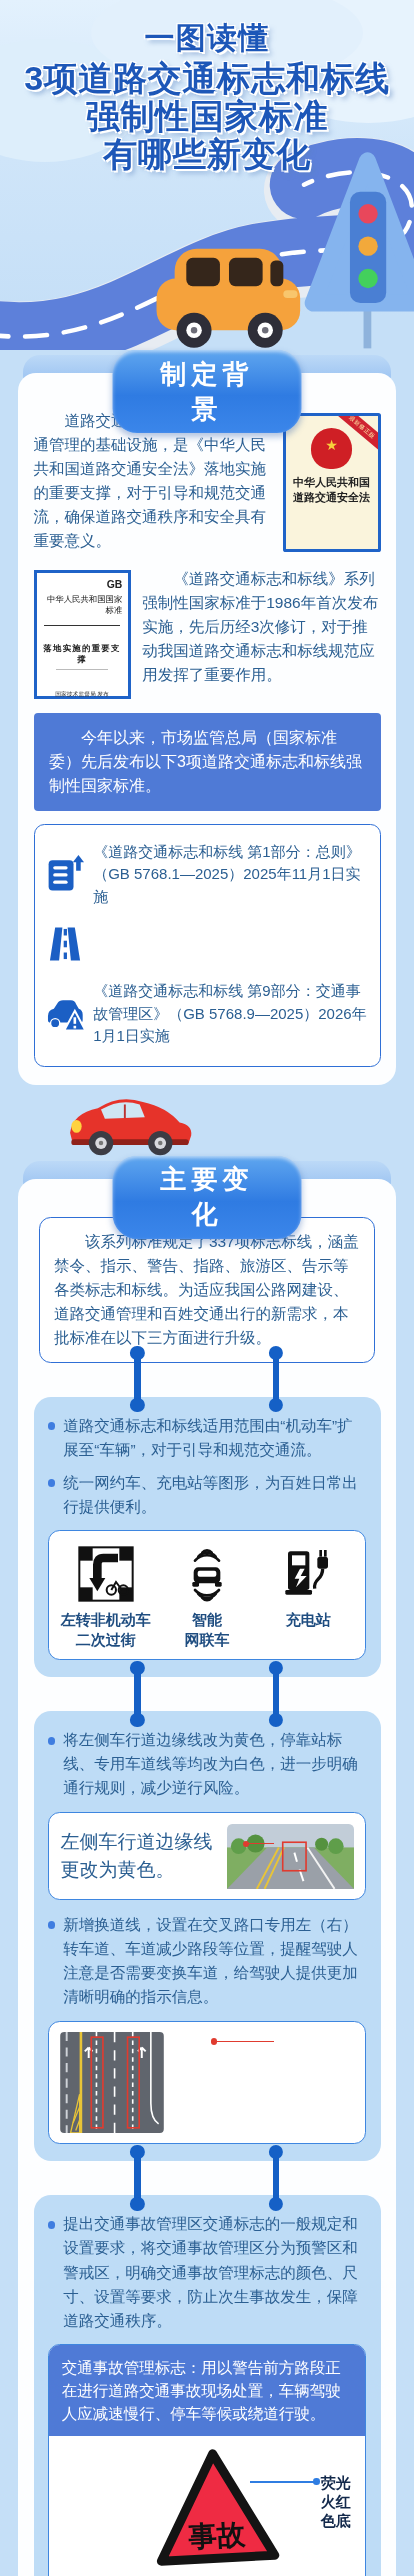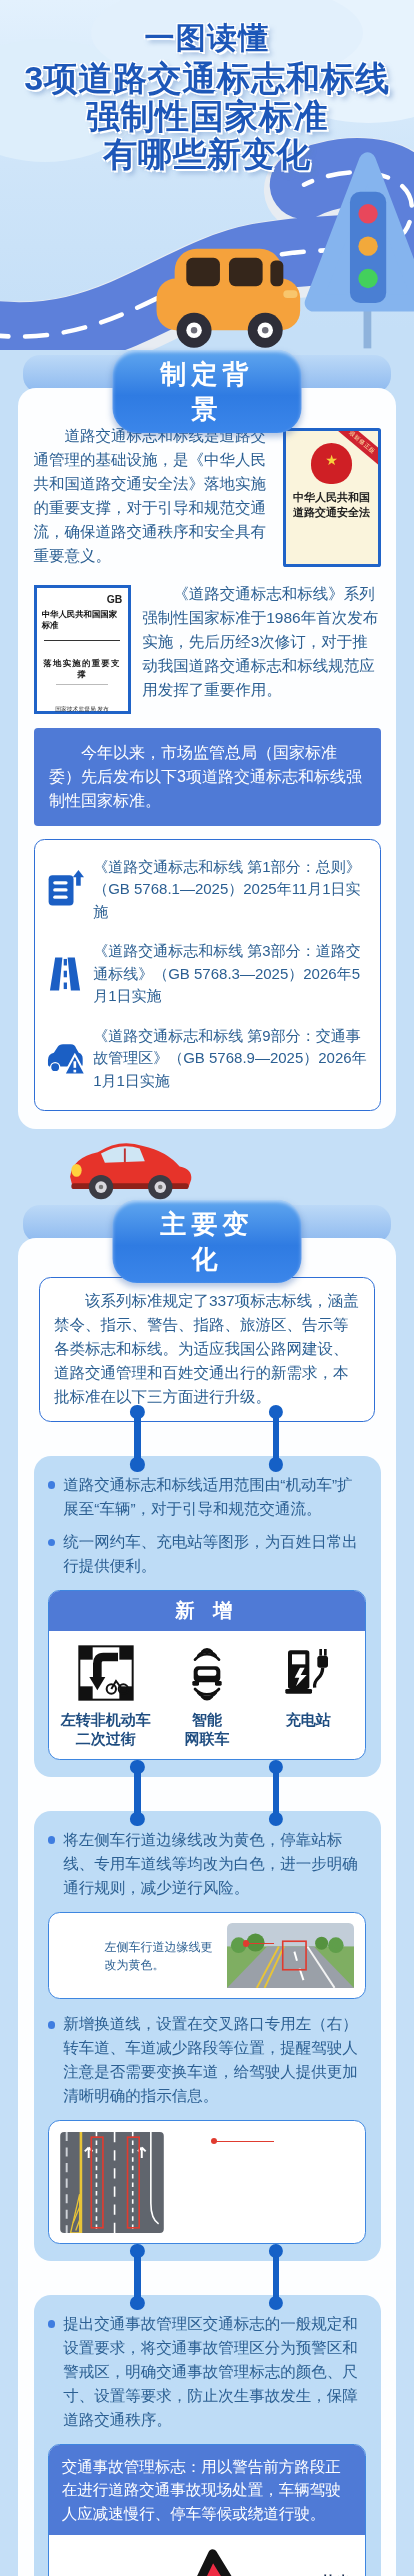--- a/index.html
+++ b/index.html
@@ -23,21 +23,21 @@
     font-size:30px;font-weight:bold;color:#1d57b8;letter-spacing:1.3px;
     text-shadow:-1.3px -1.3px 0 #fff,1.3px -1.3px 0 #fff,-1.3px 1.3px 0 #fff,1.9px 1.9px 0 #fff,3.9px 3.9px 5.2px rgba(90,130,190,.55);
   }
   .t-big{
     font-size:34px;font-weight:bold;color:#1d57b8;letter-spacing:0.6px;line-height:1.12;
     text-shadow:-1.3px -1.3px 0 #fff,1.3px -1.3px 0 #fff,-1.3px 1.3px 0 #fff,1.9px 1.9px 0 #fff,3.9px 3.9px 5.2px rgba(90,130,190,.55);
   }
   .hero-art{position:absolute;left:0;top:0;width:414px;height:350px;z-index:1;}
 
   
-  .section{position:relative;margin:0 18px;padding-top:38px;}
+  .section{position:relative;margin:0 18px;padding-top:23px;}
   .band{position:absolute;left:5.2px;right:5.2px;top:5.2px;height:38px;border-radius:17px;
         background:linear-gradient(180deg,#bcd9f7,#8db9ef);}
   .card{position:relative;background:#fdfeff;border-radius:18px;margin-top:0;padding:17px 15.5px 18px 15.5px;z-index:1;}
   .pill{
     position:absolute;top:0px;left:50%;transform:translateX(-50%);z-index:4;
     min-width:181px;text-align:center;padding:6.5px 34px;border-radius:24.6px;
     background:linear-gradient(180deg,#5fa6ef 0%,#2f7be2 55%,#3b86ea 100%);
     box-shadow:0 3.9px 6.5px rgba(40,90,170,.35), inset 0 1.9px 3.9px rgba(255,255,255,.55);
     color:#fff;font-size:26px;font-weight:bold;letter-spacing:5.2px;box-sizing:border-box;
   }
@@ -52,21 +52,21 @@
         position:relative;overflow:hidden;box-sizing:border-box;margin-top:3.9px;}
   .emblem{width:41px;height:41px;margin:11.7px auto 6.5px auto;background:#cf1f25;border-radius:50% 50% 46% 46%;position:relative;}
   .emblem:after{content:"★";color:#f7d03c;font-size:14.2px;position:absolute;left:50%;top:42%;transform:translate(-50%,-50%);}
   .book-title{font-size:11px;font-weight:bold;color:#222;text-align:center;line-height:1.4;}
   .ribbon{position:absolute;right:-22px;top:5.2px;background:#cf2330;color:#ffe9a8;font-size:5.8px;
           transform:rotate(40deg);padding:1.9px 22px;letter-spacing:0.6px;}
   
   .gbdoc{flex:0 0 97px;height:129px;background:#fff;border:3.2px solid #1f63c8;position:relative;
          box-sizing:border-box;padding:6.5px 5.2px;margin-top:2.6px;}
   .gb-code{text-align:right;font-size:10.4px;font-weight:bold;color:#222;}
-  .gb-head{font-size:8.4px;font-weight:bold;color:#111;text-align:left;margin-top:3.9px;}
+  .gb-head{font-size:8.4px;font-weight:normal;color:#111;text-align:right;margin-top:3.9px;}
   .gb-rule{border-top:1.3px solid #333;margin:9px 2.6px;}
   .gb-title{font-size:8.4px;font-weight:bold;color:#222;text-align:center;letter-spacing:1.3px;margin-top:17px;}
   .gb-line{height:1.3px;background:#bbb;margin:3.9px 14.2px;}
   .gb-foot{font-size:5.8px;color:#333;text-align:center;margin-top:19.4px;font-family:"Liberation Serif",serif;}
 
   .blue-box{background:#4f7ad6;border-radius:4px;padding:13px 15.5px;margin-top:14.2px;}
   .blue-box p{color:#fff;font-size:16px;line-height:1.5;text-indent:2em;margin:0;}
 
   .standards{background:#fff;border:1.9px solid #2f6fd6;border-radius:10.4px;padding:15.5px 11.7px;margin-top:13px;}
   .std-item{display:flex;gap:9px;align-items:center;margin-bottom:17px;}
@@ -96,21 +96,21 @@
   .newcard{background:#fff;border:1.3px solid #3e86e0;border-radius:11.7px;overflow:hidden;margin-top:11.7px;}
   .newcard-head{background:#4f7ad6;color:#fff;text-align:center;font-size:19.4px;font-weight:bold;
                 letter-spacing:6.5px;padding:6.5px 0;}
   .newcard-body{display:flex;justify-content:space-around;align-items:flex-start;padding:14.2px 6.5px 10.4px 6.5px;}
   .nitem{text-align:center;flex:1;}
   .nitem svg{height:56px;}
   .ncap{font-size:15px;font-weight:bold;color:#1f4d80;line-height:1.3;margin-top:6.5px;}
 
   .pic-card{background:#fff;border:1.3px solid #3e86e0;border-radius:11.7px;padding:10.4px 11.7px;margin-top:11.7px;
             display:flex;align-items:center;gap:7.8px;position:relative;}
-  .pic-label{font-size:12px;color:#2b5f92;line-height:1.5;flex:1;margin-left:44px;}
+  .pic-label{font-size:19px;color:#2b5f92;line-height:1.5;flex:1;}
   .red-link{position:absolute;height:1.3px;background:#e03b2f;}
   .red-link:before{content:"";position:absolute;left:-5.2px;top:-2.6px;width:6.5px;height:6.5px;border-radius:50%;background:#e03b2f;}
 
   .signcard{background:#fff;border:1.3px solid #3e86e0;border-radius:11.7px;overflow:hidden;margin-top:11.7px;}
   .signcard-head{background:#4f7ad6;color:#fff;font-size:15.5px;line-height:1.5;padding:10.4px 13px;}
   .sign-body{position:relative;height:162px;}
   .lbl{position:absolute;font-size:15px;font-weight:bold;color:#13294b;}
   .ln{position:absolute;height:1.9px;background:#2f7de2;}
   .ln:before{content:"";position:absolute;width:6.5px;height:6.5px;border-radius:50%;background:#2f7de2;top:-2.6px;} .ln-dot-r:before{right:-3.9px;}
 
@@ -212,21 +212,20 @@
           <div class="std-text">《道路交通标志和标线 第1部分：总则》（GB 5768.1—2025）2025年11月1日实施</div>
         </div>
         <div class="std-item">
           <svg class="std-icon" viewBox="0 0 58 58">
             <polygon points="6,54 20,54 25,4 14,4" fill="#1b5fc4"></polygon>
             <polygon points="38,54 52,54 44,4 33,4" fill="#1b5fc4"></polygon>
             <rect x="27" y="6" width="5" height="10" fill="#1b5fc4"></rect>
             <rect x="27" y="24" width="5" height="10" fill="#1b5fc4"></rect>
             <rect x="27" y="42" width="5" height="10" fill="#1b5fc4"></rect>
           </svg>
-          <div class="std-text">《道路交通标志和标线 第3部分：道路交通标线》（GB 5768.3—2025）2026年5月1日实施</div>
         </div>
         <div class="std-item">
           <svg class="std-icon" viewBox="0 0 58 58">
             <path d="M3 32 Q3 23 12 21 L18 12 Q20 8 26 8 L38 8 Q44 8 46 14 L50 21 Q56 23 56 30 L56 38 Q56 42 52 42 L7 42 Q3 42 3 38 Z" fill="#1b5fc4"></path>
             <circle cx="14" cy="43" r="7" fill="#1b5fc4" stroke="#fff" stroke-width="2"></circle>
             <polygon points="44,24 60,54 28,54" fill="#1b5fc4" stroke="#fff" stroke-width="3"></polygon>
             <rect x="42" y="34" width="4" height="10" fill="#fff"></rect>
             <rect x="42" y="47" width="4" height="4" fill="#fff"></rect>
           </svg>
           <div class="std-text">《道路交通标志和标线 第9部分：交通事故管理区》（GB 5768.9—2025）2026年1月1日实施</div>
@@ -269,21 +268,20 @@
         <div class="bullet">
           <span class="dot"></span>
           <span class="btext">道路交通标志和标线适用范围由“机动车”扩展至“车辆”，对于引导和规范交通流。</span>
         </div>
         <div class="bullet">
           <span class="dot"></span>
           <span class="btext">统一网约车、充电站等图形，为百姓日常出行提供便利。</span>
         </div>
 
         <div class="newcard">
-          <div class="newcard-head">新 增</div>
           <div class="newcard-body">
             <div class="nitem">
               <svg viewBox="0 0 84 84">
                 <rect x="2" y="2" width="80" height="80" fill="#fff" stroke="#111" stroke-width="3"></rect>
                 <rect x="2" y="2" width="20" height="20" fill="#111"></rect>
                   <rect x="62" y="2" width="20" height="20" fill="#111"></rect>
                 <rect x="2" y="62" width="20" height="20" fill="#111"></rect>
                   <rect x="62" y="62" width="20" height="20" fill="#111"></rect>
                 <path d="M60 18 H38 Q29 18 29 28 V50" fill="none" stroke="#111" stroke-width="13"></path>
                 <polygon points="29,68 17,48 41,48" fill="#111"></polygon>

